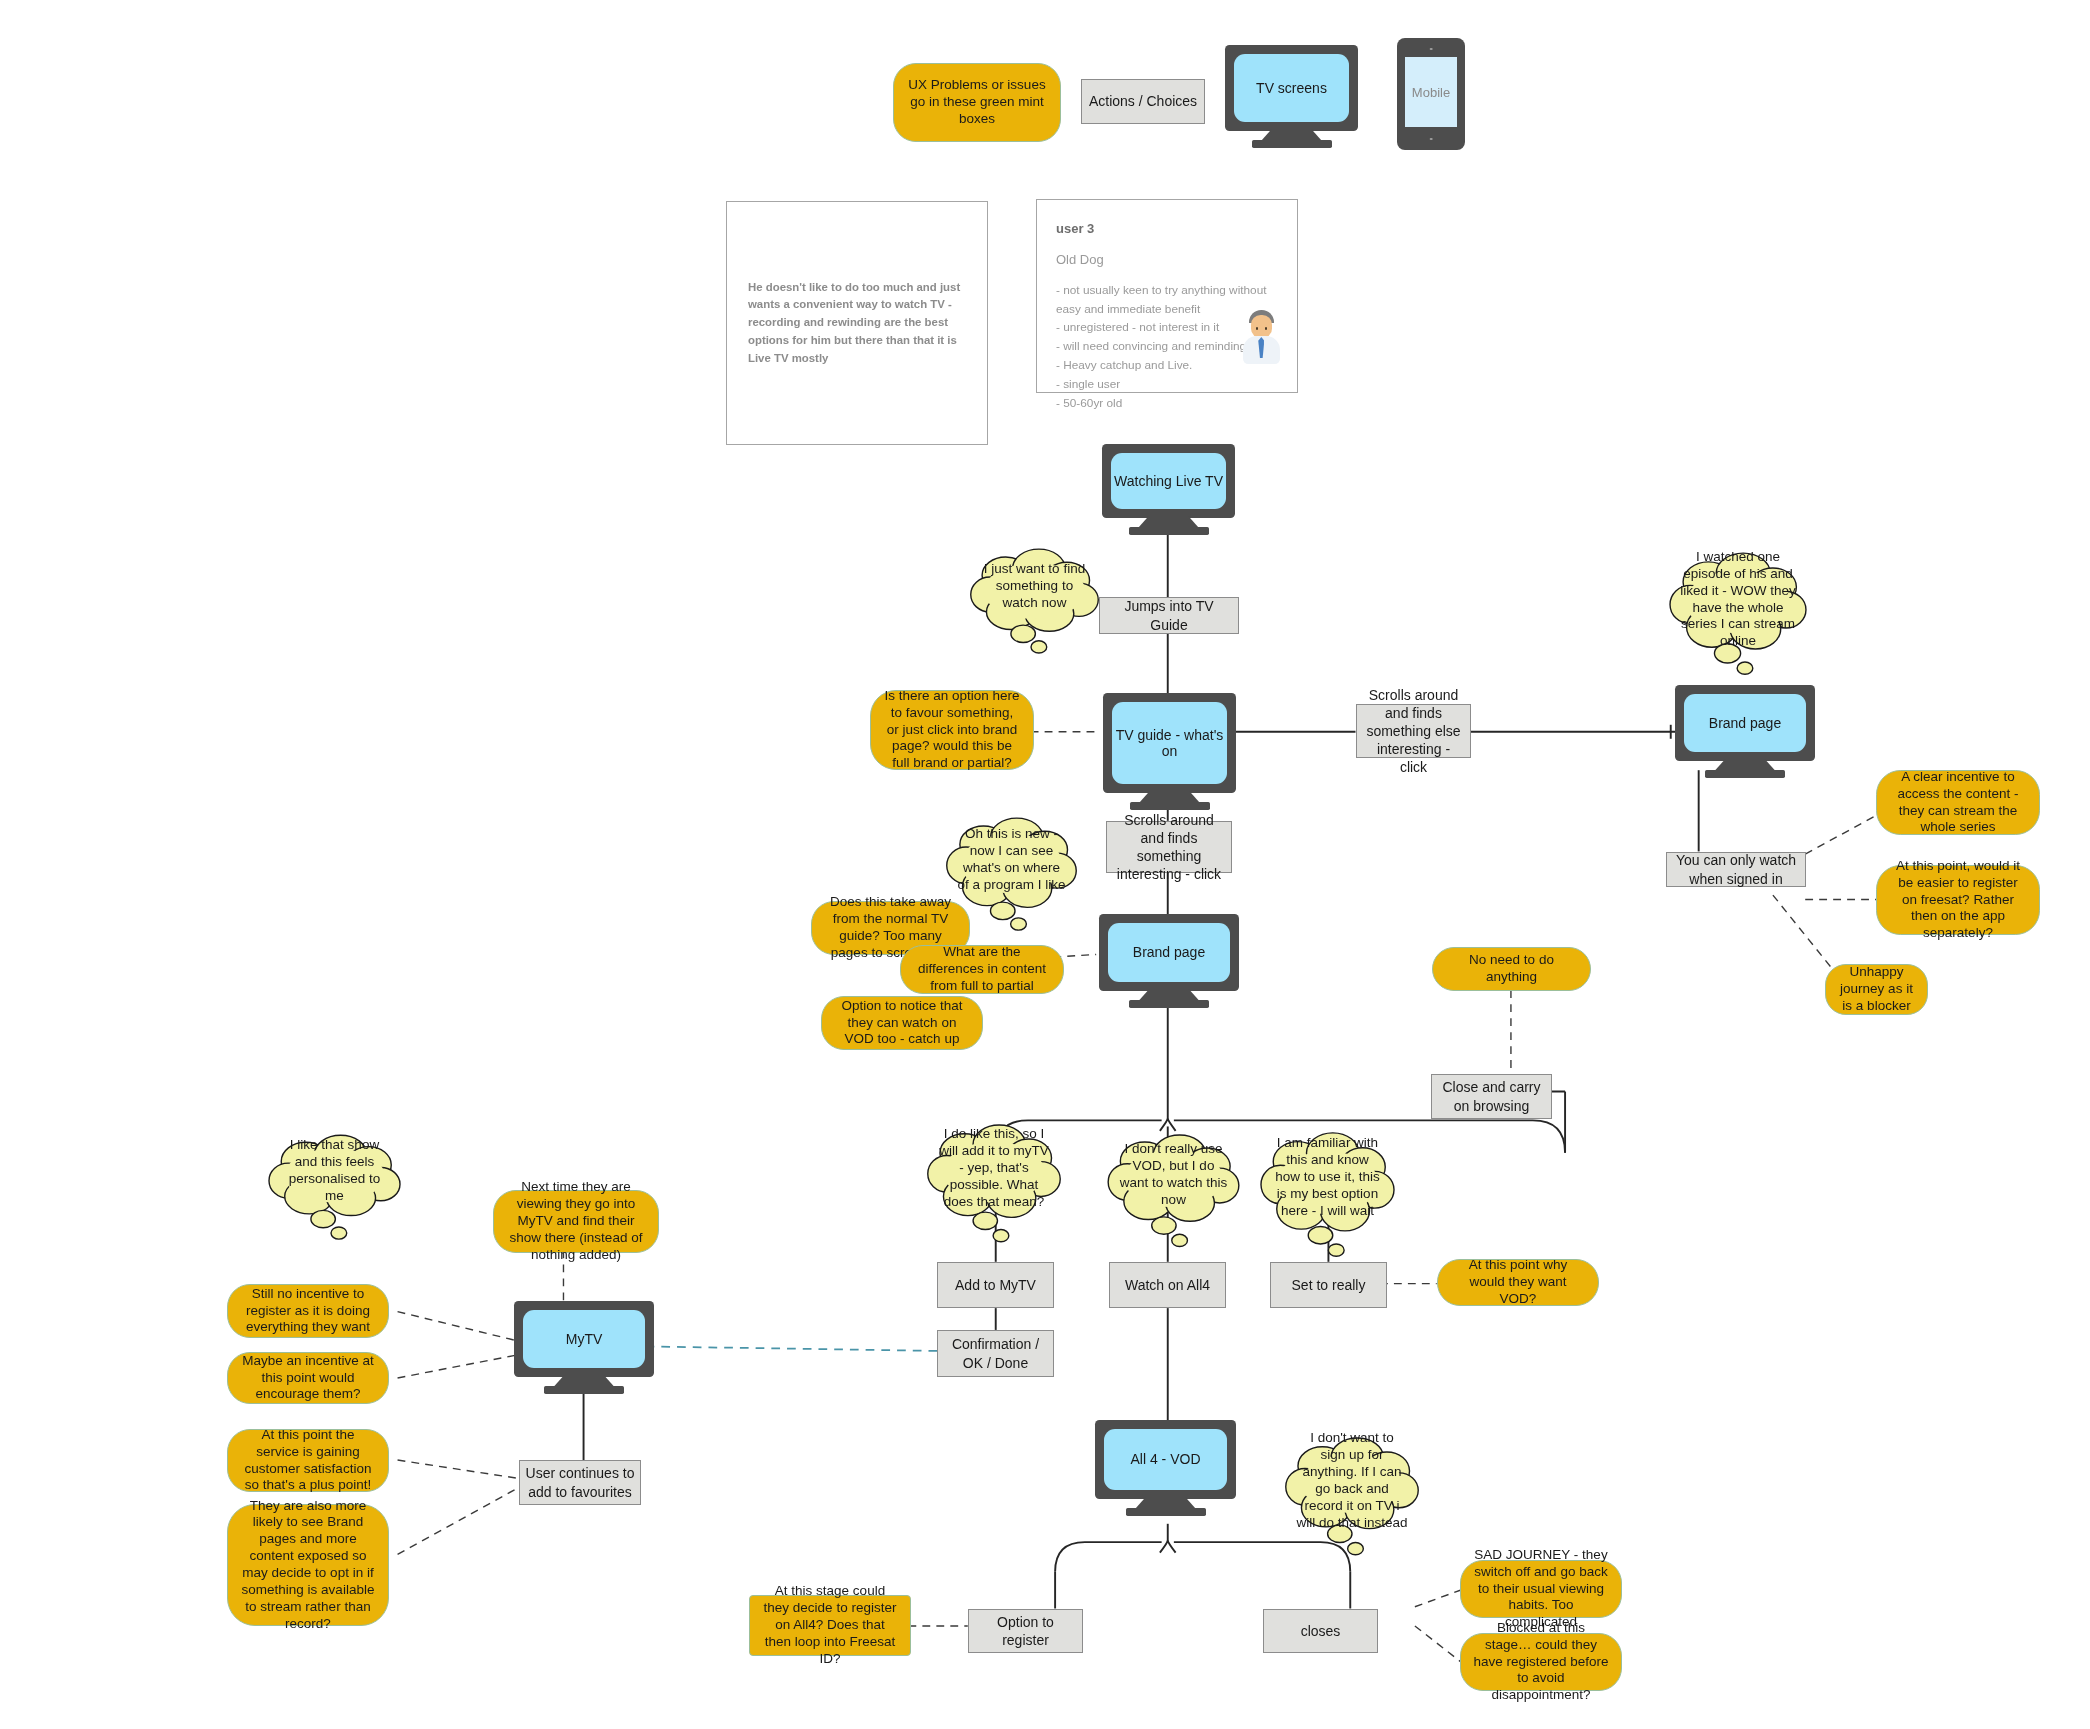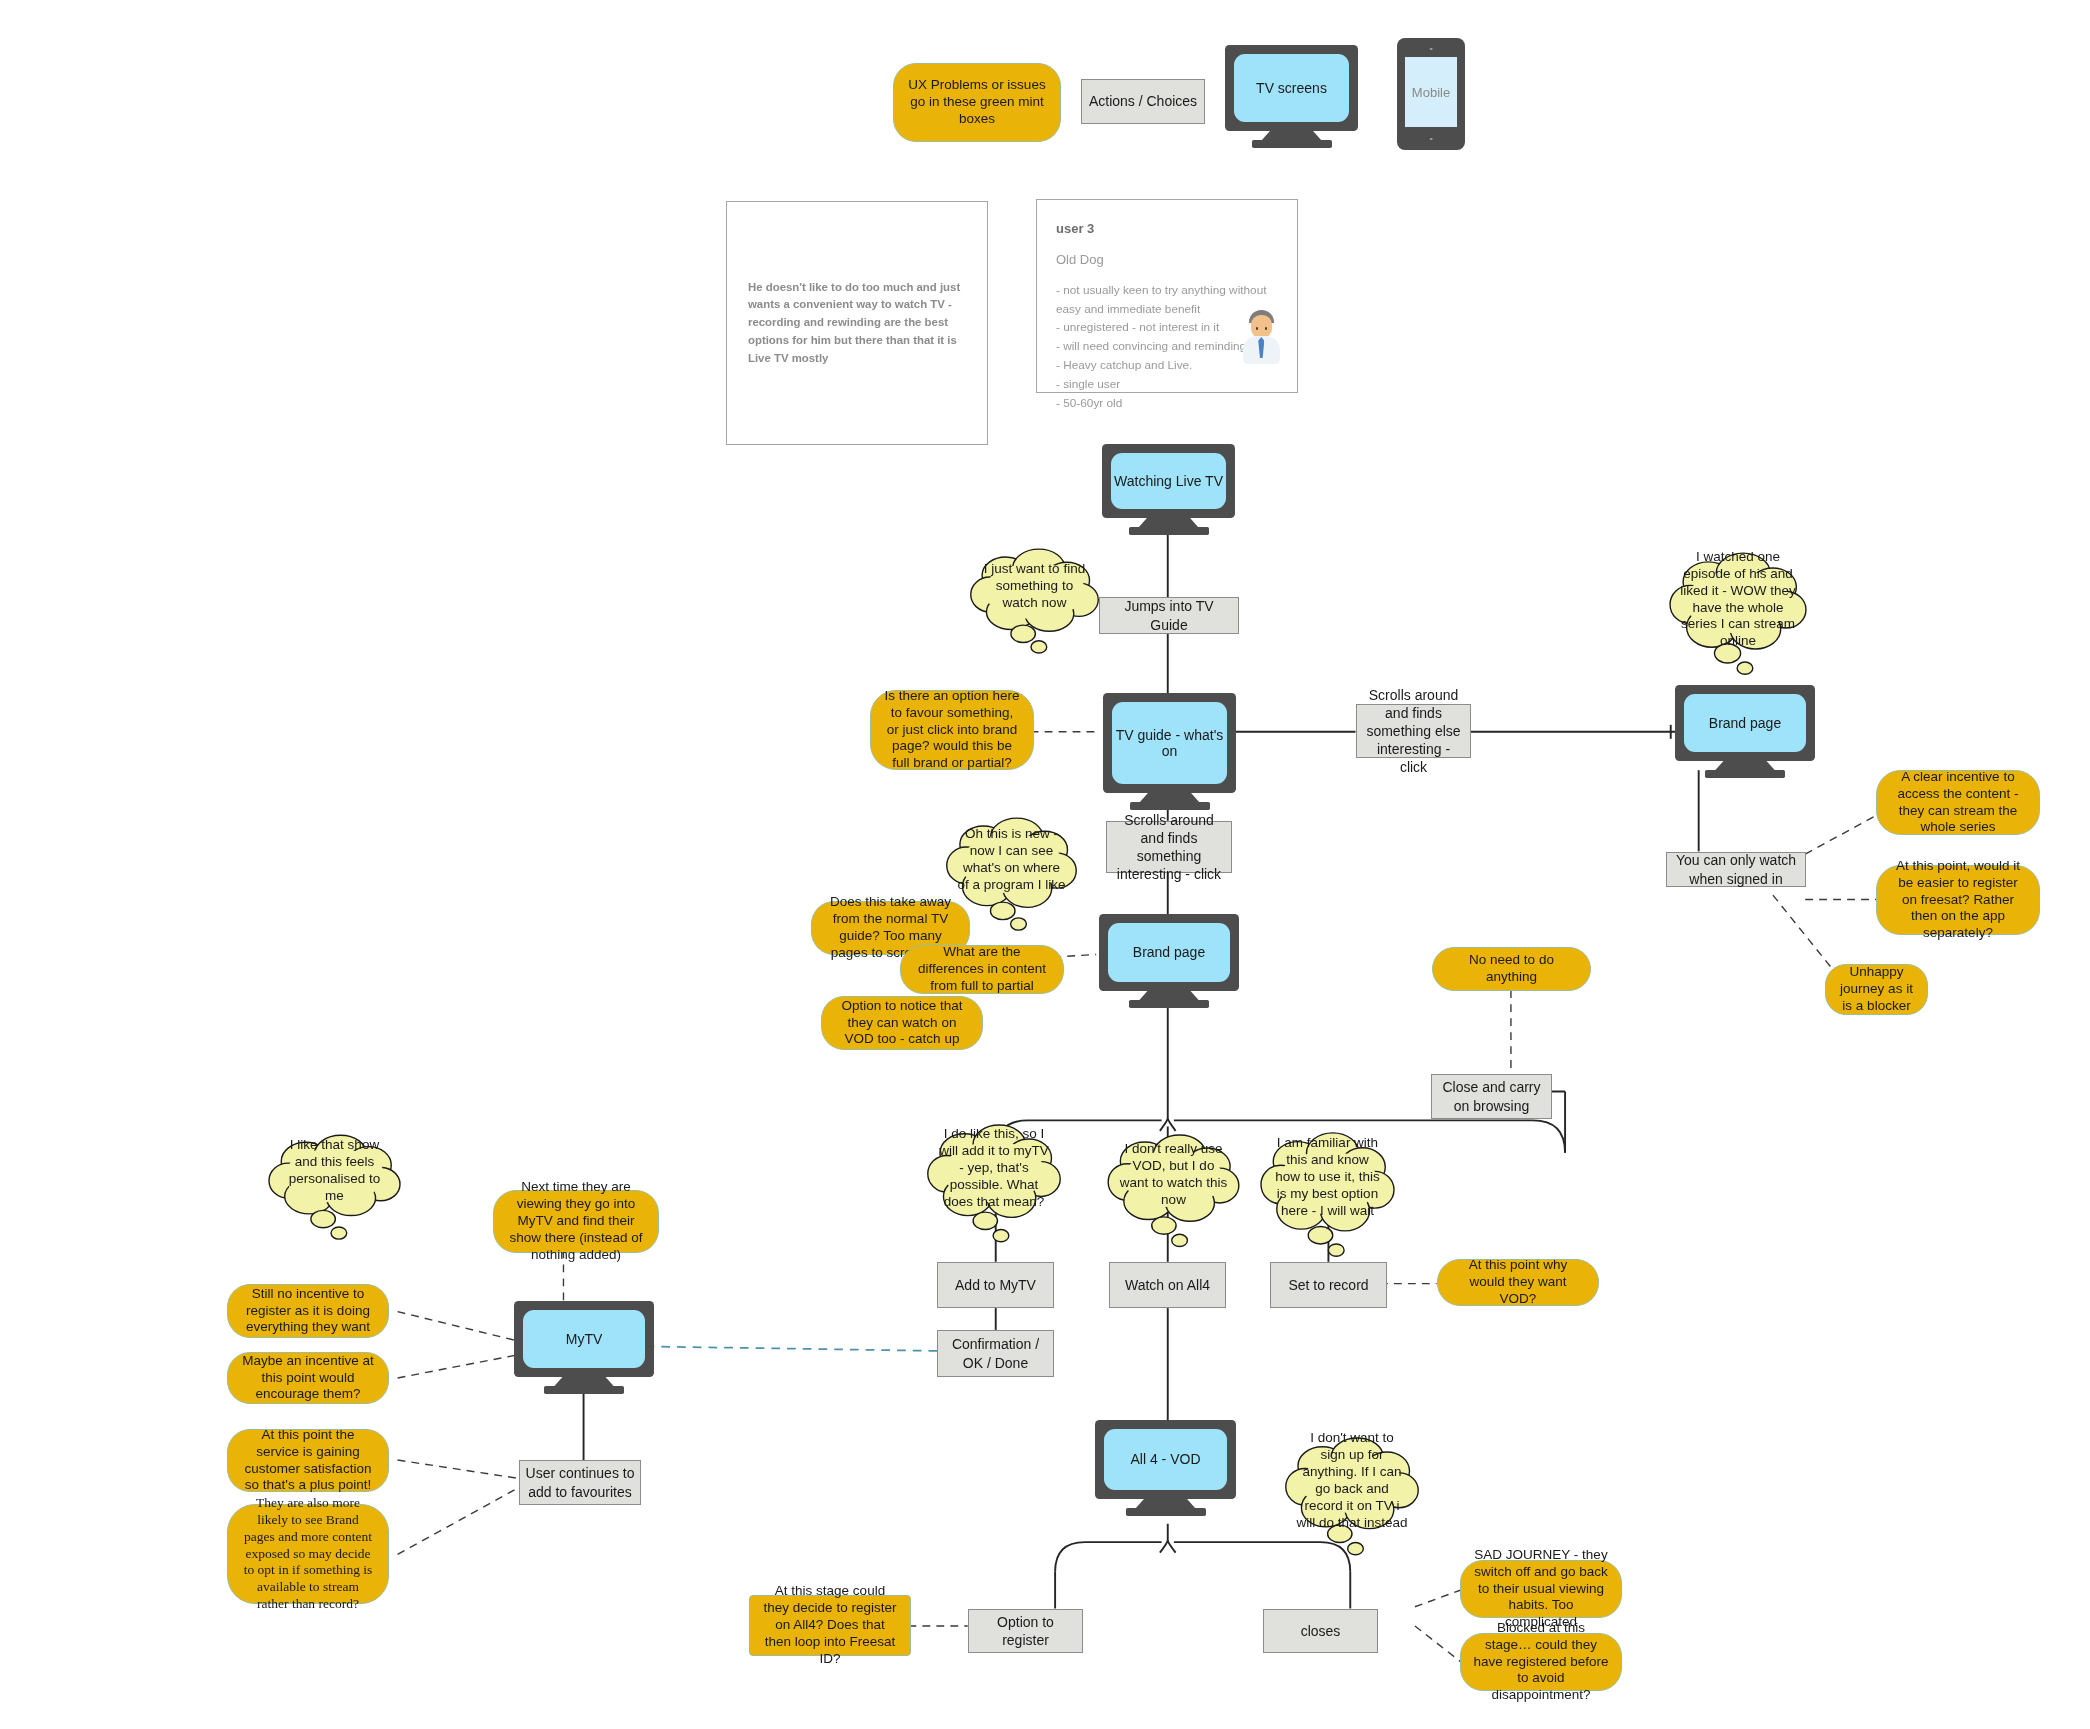--- a/index.html
+++ b/index.html
@@ -401,21 +401,21 @@
 
   <div class="node action" style="left:937px;top:1262px;width:117px;height:46px;">
     <span>Add to MyTV</span>
   </div>
 
   <div class="node action" style="left:1109px;top:1262px;width:117px;height:46px;">
     <span>Watch on All4</span>
   </div>
 
   <div class="node action" style="left:1270px;top:1262px;width:117px;height:46px;">
-    <span>Set to record</span>
+    <span>Set to really</span>
   </div>
 
   <div class="node mint" style="left:1437px;top:1259px;width:162px;height:47px;border-radius:23px;">
     <span>At this point why would they want VOD?</span>
   </div>
 
   <div class="node action" style="left:937px;top:1330px;width:117px;height:47px;">
     <span>Confirmation / OK / Done</span>
   </div>
 
@@ -459,21 +459,21 @@
   </div>
 
   <div class="node action" style="left:519px;top:1460px;width:122px;height:45px;">
     <span>User continues to add to favourites</span>
   </div>
 
   <div class="node mint" style="left:227px;top:1429px;width:162px;height:63px;border-radius:23px;">
     <span>At this point the service is gaining customer satisfaction so that's a plus point!</span>
   </div>
 
-  <div class="node mint" style="left:227px;top:1504px;width:162px;height:100px;border-radius:28px;font-family:Liberation Serif, serif;">
+  <div class="node mint" style="left:227px;top:1504px;width:162px;height:122px;border-radius:28px;">
     <span>They are also more likely to see Brand pages and more content exposed so may decide to opt in if something is available to stream rather than record?</span>
   </div>
 
   <div class="tv" style="left:1095px;top:1420px;width:141px;height:96px;">
     <div class="bezel"></div>
     <div class="stand"></div>
     <div class="foot"></div>
     <div class="screen">
       <span>All 4 - VOD</span>
     </div>

